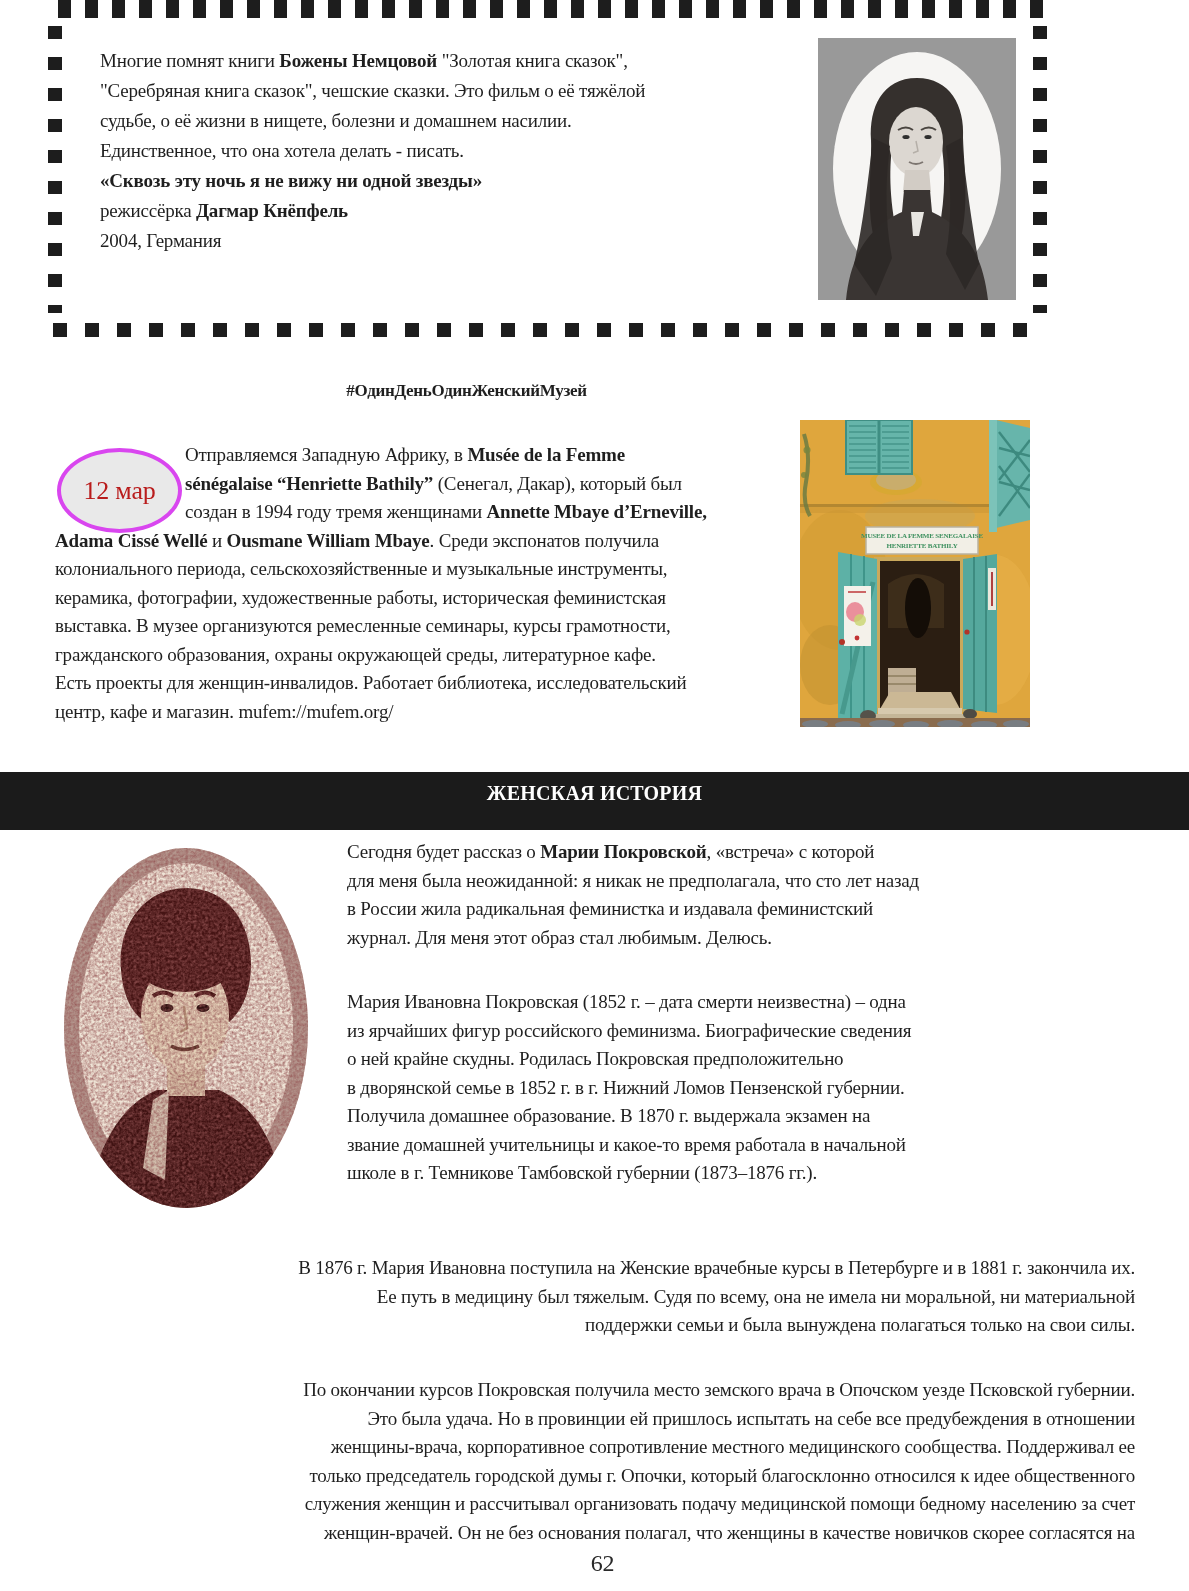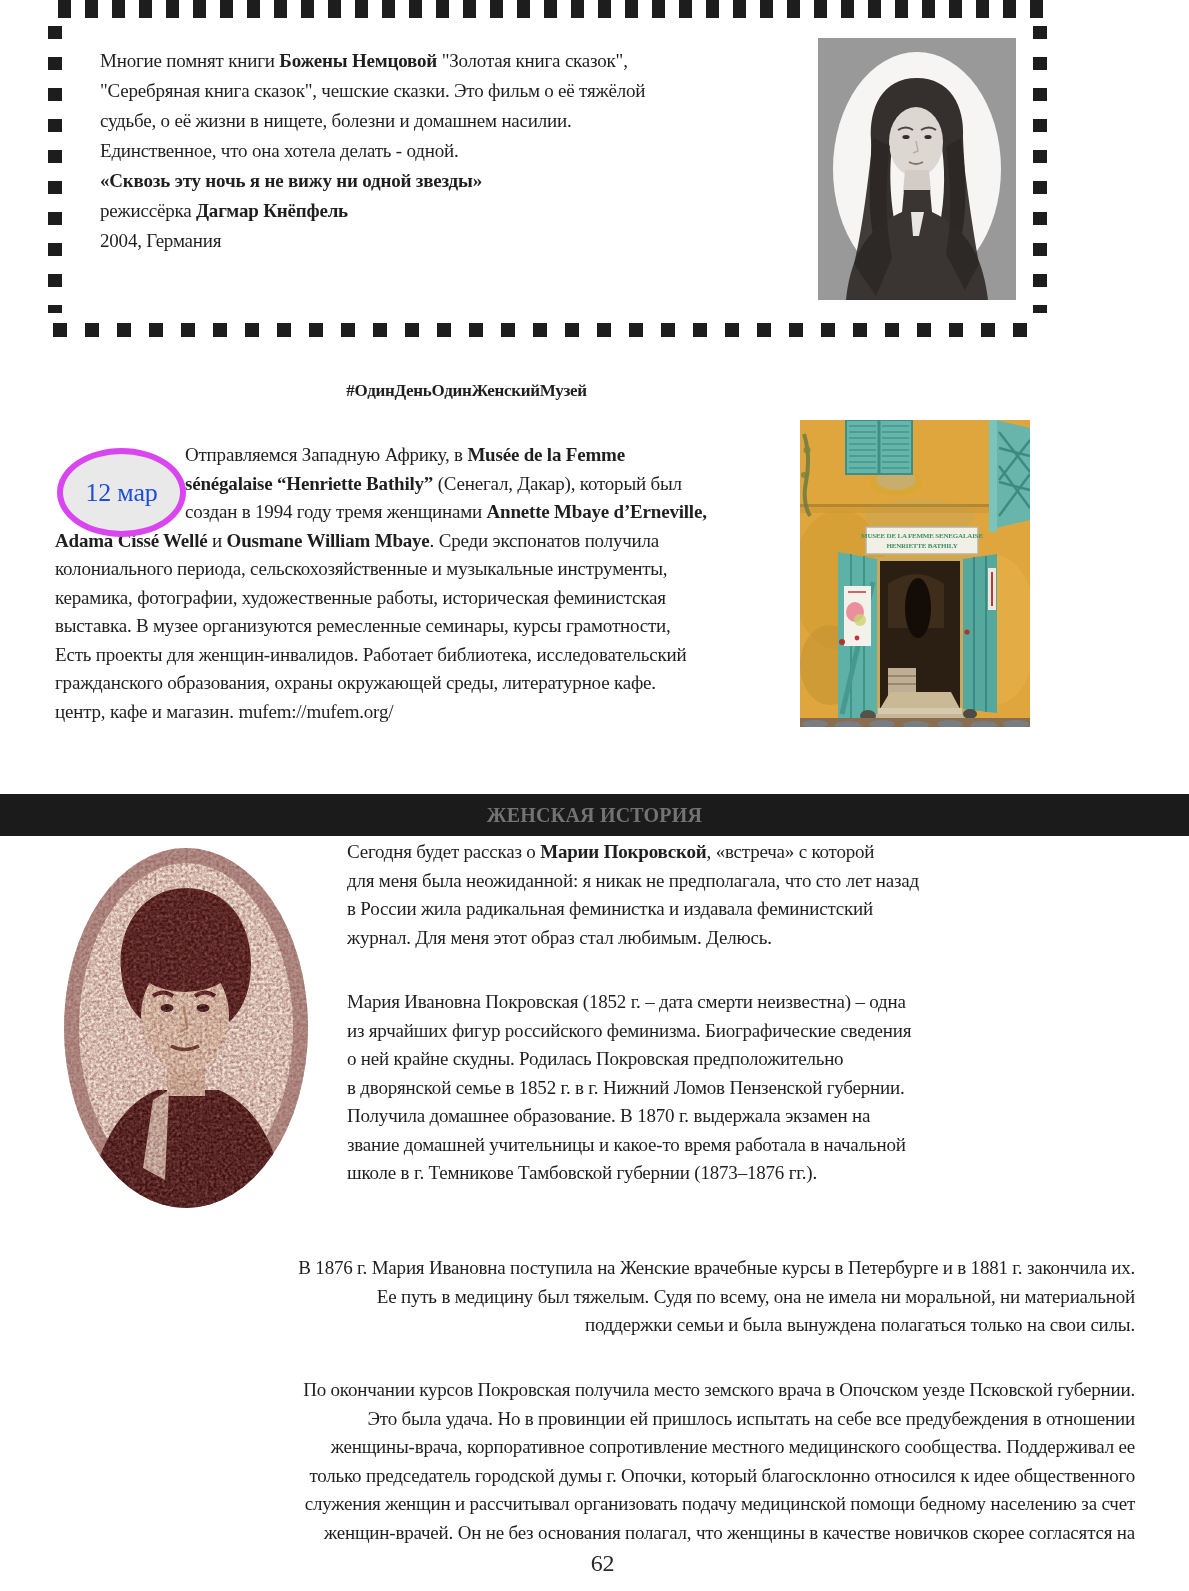--- a/index.html
+++ b/index.html
@@ -22,26 +22,26 @@
   .film-text .tline{line-height:30px;white-space:nowrap;}
   .film-photo{position:absolute;left:770px;top:38px;width:198px;height:262px;}
   
   .hashtag{position:absolute;left:49px;top:381px;width:835px;text-align:center;
     font-size:17px;font-weight:bold;letter-spacing:-0.3px;}
   
   .museum{position:absolute;left:55px;top:441px;width:1080px;font-size:19px;}
   .museum .tline{line-height:28.5px;white-space:nowrap;}
   .museum .tline.ind{margin-left:130px;}
   .date-badge{position:absolute;left:2px;top:7px;width:117px;height:77px;
-    background:#e9e9e9;border:6px solid #d946ef;border-radius:50%;
-    display:flex;align-items:center;justify-content:center;font-size:26px;color:#1d4ed8;}
+    background:#e9e9e9;border:4px solid #d946ef;border-radius:50%;
+    display:flex;align-items:center;justify-content:center;font-size:26px;color:#b91c1c;}
   .museum-photo{position:absolute;left:745px;top:-21px;width:230px;height:307px;}
   
-  .banner{position:absolute;left:0;top:794px;width:1189px;height:42px;background:#1b1b1b;
-    color:#737373;text-align:center;line-height:42px;font-size:20px;font-weight:bold;letter-spacing:0.2px;}
+  .banner{position:absolute;left:0;top:772px;width:1189px;height:58px;background:#1b1b1b;
+    color:#ffffff;text-align:center;line-height:42px;font-size:20px;font-weight:bold;letter-spacing:0.2px;}
   
   .history{position:absolute;left:55px;top:838px;width:1080px;font-size:19px;}
   .history .tline{line-height:28.5px;white-space:nowrap;}
   .h-portrait{position:absolute;left:2px;top:0;width:258px;height:377px;}
   .h-text{margin-left:292px;}
   .h-p2{margin-top:36px;}
   .wide-p{position:absolute;left:55px;width:1080px;font-size:19px;}
   .wide-p .tline{line-height:28.5px;white-space:nowrap;text-align:right;}
   .p3{top:1254px;}
   .p4{top:1376px;}
@@ -57,21 +57,21 @@
   <div class="film-frame">
     <div class="fs-top"></div>
     <div class="fs-bottom"></div>
     <div class="fs-left"></div>
     <div class="fs-right"></div>
 
     <div class="film-text">
         <div class="tline"><span>Многие помнят книги </span><b>Божены Немцовой</b><span> "Золотая книга сказок",</span></div>
         <div class="tline"><span>"Серебряная книга сказок", чешские сказки. Это фильм о её тяжёлой</span></div>
         <div class="tline"><span>судьбе, о её жизни в нищете, болезни и домашнем насилии.</span></div>
-        <div class="tline"><span>Единственное, что она хотела делать - одной.</span></div>
+        <div class="tline"><span>Единственное, что она хотела делать - писать.</span></div>
         <div class="tline"><b>«Сквозь эту ночь я не вижу ни одной звезды»</b></div>
         <div class="tline"><span>режиссёрка </span><b>Дагмар Кнёпфель</b></div>
         <div class="tline"><span>2004, Германия</span></div>
       </div>
 
     <div class="film-photo">
       <svg width="198" height="262" viewBox="0 0 198 262" xmlns="http://www.w3.org/2000/svg">
         <rect width="198" height="262" fill="#9d9d9d"></rect>
         <rect width="198" height="262" fill="#8f8f8f" opacity="0.25"></rect>
         <ellipse cx="99" cy="131" rx="84" ry="117" fill="#f6f5f3"></ellipse>
@@ -197,22 +197,22 @@
     </div>
 
     <div style="padding-top:0px;">
         <div class="tline ind"><span>Отправляемся Западную Африку, в </span><b>Musée de la Femme</b></div>
         <div class="tline ind"><b>sénégalaise “Henriette Bathily”</b><span> (Сенегал, Дакар), который был</span></div>
         <div class="tline ind"><span>создан в 1994 году тремя женщинами </span><b>Annette Mbaye d’Erneville,</b></div>
         <div class="tline"><b>Adama Cissé Wellé</b><span> и </span><b>Ousmane William Mbaye</b><span>. Среди экспонатов получила</span></div>
         <div class="tline"><span>колониального периода, сельскохозяйственные и музыкальные инструменты,</span></div>
         <div class="tline"><span>керамика, фотографии, художественные работы, историческая феминистская</span></div>
         <div class="tline"><span>выставка. В музее организуются ремесленные семинары, курсы грамотности,</span></div>
+        <div class="tline"><span>гражданского образования, охраны окружающей среды, литературное кафе.</span></div>
         <div class="tline"><span>Есть проекты для женщин-инвалидов. Работает библиотека, исследовательский</span></div>
-        <div class="tline"><span>гражданского образования, охраны окружающей среды, литературное кафе.</span></div>
         <div class="tline"><span>центр, кафе и магазин. mufem://mufem.org/</span></div>
       </div>
   </div>
 
   <div class="banner">ЖЕНСКАЯ ИСТОРИЯ</div>
 
   <div class="history">
     <div class="h-portrait">
       <svg width="258" height="377" viewBox="0 0 258 377" xmlns="http://www.w3.org/2000/svg">
         <defs>

